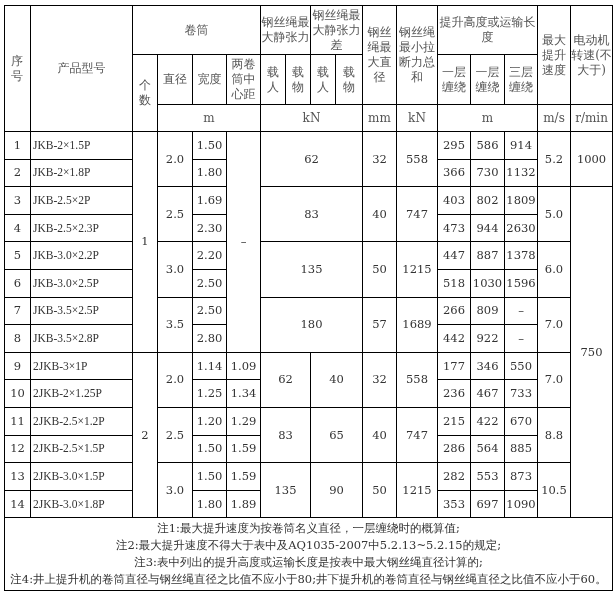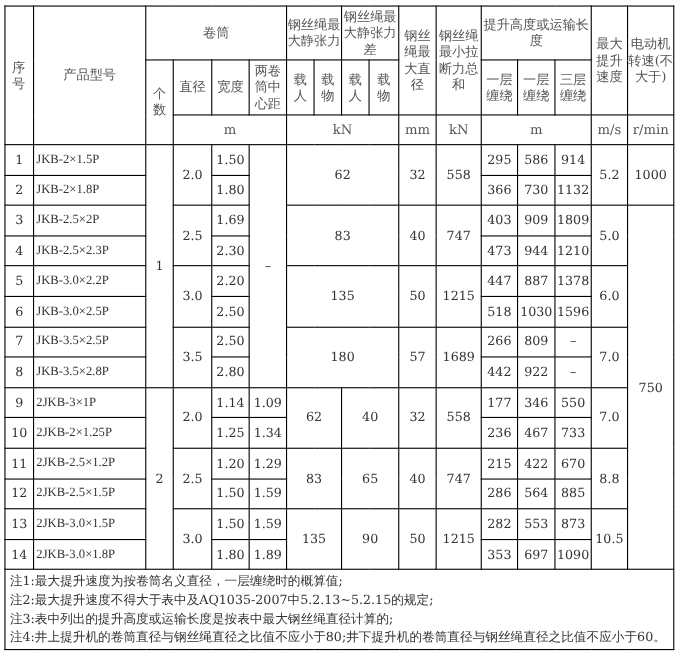--- a/index.html
+++ b/index.html
@@ -6,21 +6,21 @@
   body { width: 616px; height: 608px; overflow: hidden; position: relative;
          font-family: "DejaVu Serif", "Liberation Serif", serif; color: #222; }
   .wrap { position: absolute; left: 4px; top: 5px; }
   table { border-collapse: collapse; table-layout: fixed; width: 608px; }
   td { border: 1px solid #000; padding: 0; text-align: center; vertical-align: middle;
        font-size: 11.5px; line-height: 15px; overflow: hidden; color: #333; }
   .hdr td { font-size: 12px; line-height: 15px; color: #555; }
   .model { text-align: left; padding-left: 2px; font-size: 11.5px; white-space: nowrap;
            font-family: "Liberation Serif", "DejaVu Serif", serif; }
   tr.drow td { height: 26.6px; }
-  .notes td { text-align: left; padding: 2px 4px; font-size: 11.5px; line-height: 17px; color: #333; }
+  .notes td { text-align: center; padding: 2px 4px; font-size: 11.5px; line-height: 17px; color: #333; }
   .note-line { display: block; }
   .vt { letter-spacing: 1px; }
 </style>
 </head>
 <body>
 
 <div class="wrap">
 <table>
   <colgroup>
     <col style="width:26px">
@@ -108,33 +108,33 @@
 
   <tr class="drow">
     <td>3</td>
     <td class="model">JKB-2.5×2P</td>
     <td rowspan="2">2.5</td>
     <td>1.69</td>
     <td rowspan="2" colspan="4">83</td>
     <td rowspan="2">40</td>
     <td rowspan="2">747</td>
     <td>403</td>
-    <td>909</td>
+    <td>802</td>
     <td>1809</td>
     <td rowspan="2">5.0</td>
     <td rowspan="12">750</td>
   </tr>
 
   <tr class="drow">
     <td>4</td>
     <td class="model">JKB-2.5×2.3P</td>
     <td>2.30</td>
     <td>473</td>
     <td>944</td>
-    <td>1210</td>
+    <td>2630</td>
   </tr>
 
   <tr class="drow">
     <td>5</td>
     <td class="model">JKB-3.0×2.2P</td>
     <td rowspan="2">3.0</td>
     <td>2.20</td>
     <td rowspan="2" colspan="4">135</td>
     <td rowspan="2">50</td>
     <td rowspan="2">1215</td>

